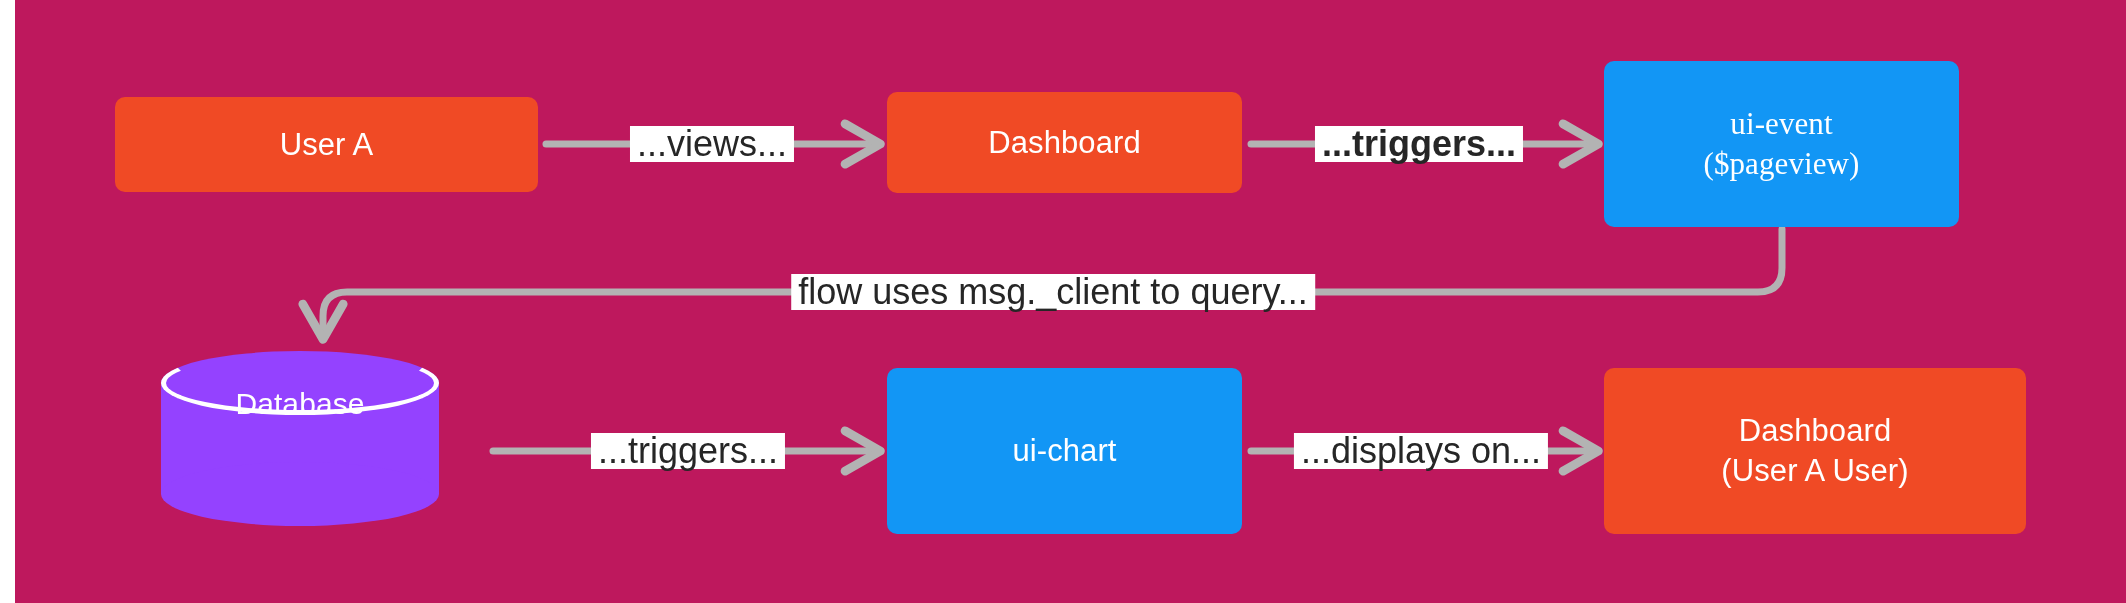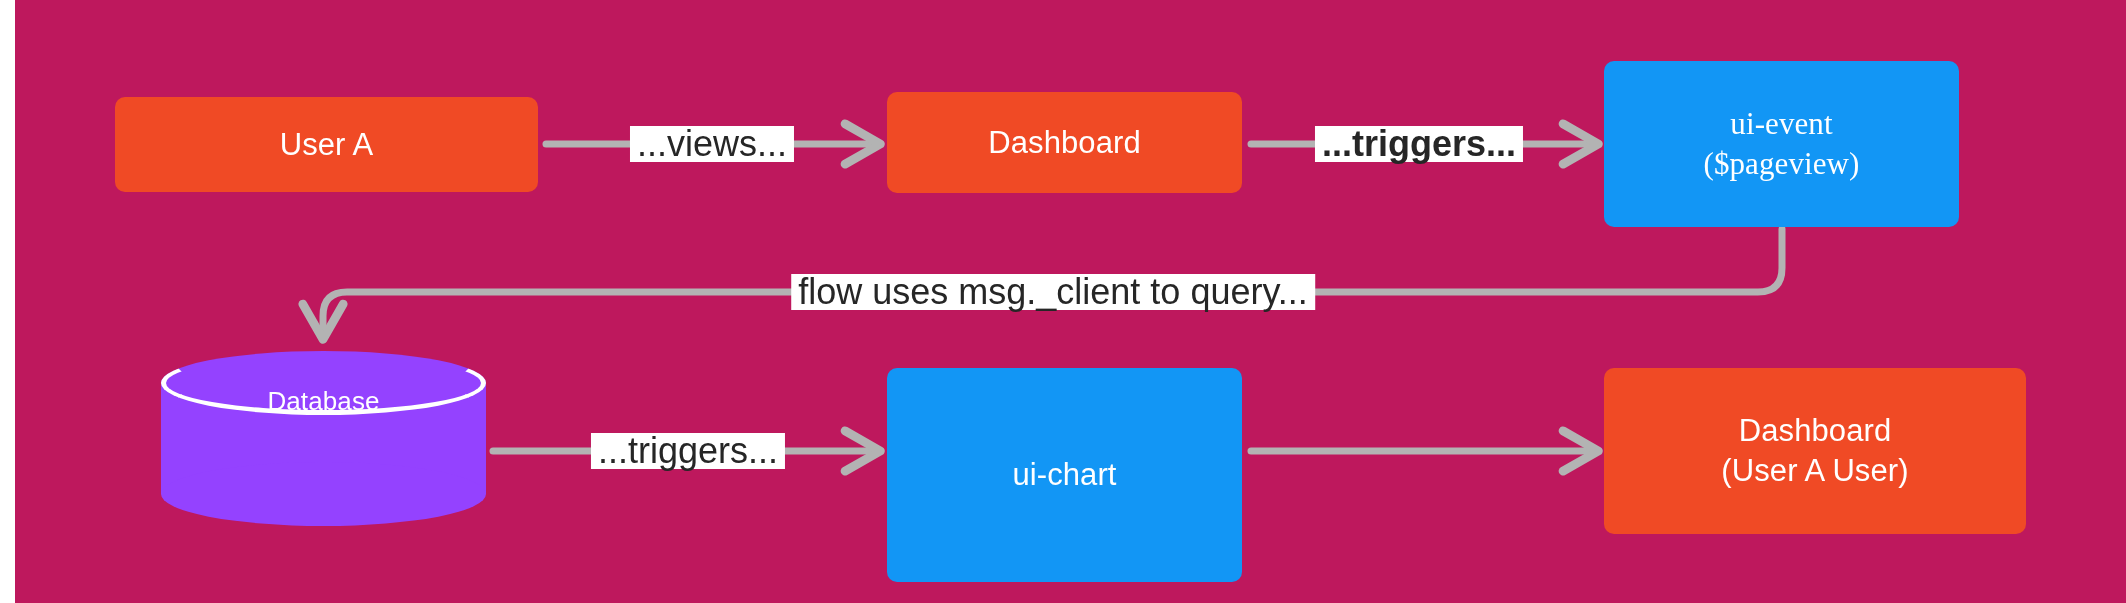--- a/index.html
+++ b/index.html
@@ -43,22 +43,22 @@
     border-radius: 10px;
   }
   .node .nline {
     display: block;
     white-space: nowrap;
   }
   
   #node-user-a      { left: 100px; top: 97px;  width: 423px; height: 95px;  font-size: 31px; }
   #node-dashboard-1 { left: 872px; top: 92px;  width: 355px; height: 101px; font-size: 31px; }
   #node-ui-event    { left: 1589px; top: 61px;  width: 355px; height: 166px; font-size: 31px; }
-  #node-database    { left: 146px; top: 351px; width: 325px; height: 175px; font-size: 26px; }
-  #node-ui-chart    { left: 872px; top: 368px; width: 355px; height: 214px; font-size: 31px; }
+  #node-database    { left: 146px; top: 351px; width: 278px; height: 175px; font-size: 30px; }
+  #node-ui-chart    { left: 872px; top: 368px; width: 355px; height: 166px; font-size: 31px; }
   #node-dashboard-2 { left: 1589px; top: 368px; width: 422px; height: 166px; font-size: 31px; }
 
   
   .node.cylinder {
     background: transparent;
     justify-content: flex-start;
     padding-top: 34px;
   }
   .cyl-shape {
     position: absolute;
@@ -173,14 +173,15 @@
   </div>
 
   <div class="edge-label" style="left: 697px; top: 144px; color: rgb(38, 38, 38);">...views...</div>
 
   <div class="edge-label" style="left: 1404px; top: 144px; color: rgb(38, 38, 38); font-weight: bold;">...triggers...</div>
 
   <div class="edge-label" style="left: 1038px; top: 292px; color: rgb(38, 38, 38);">flow uses msg._client to query...</div>
 
   <div class="edge-label" style="left: 673px; top: 451px; color: rgb(38, 38, 38);">...triggers...</div>
 
+  <div class="edge-label" style="left: 1406px; top: 451px; color: rgb(38, 38, 38);">...displays on...</div>
 
 </div>
 
 </body></html>

